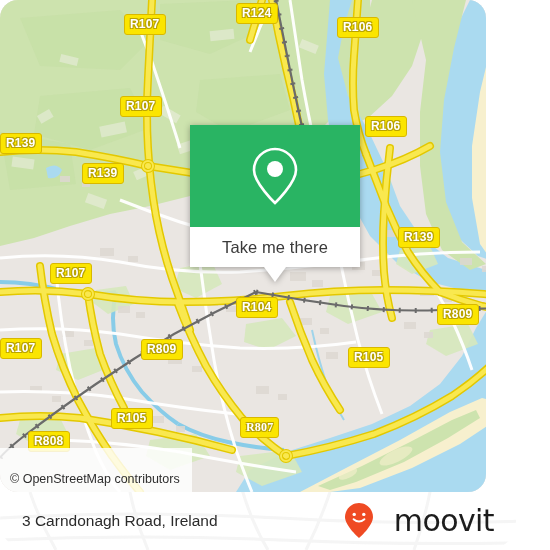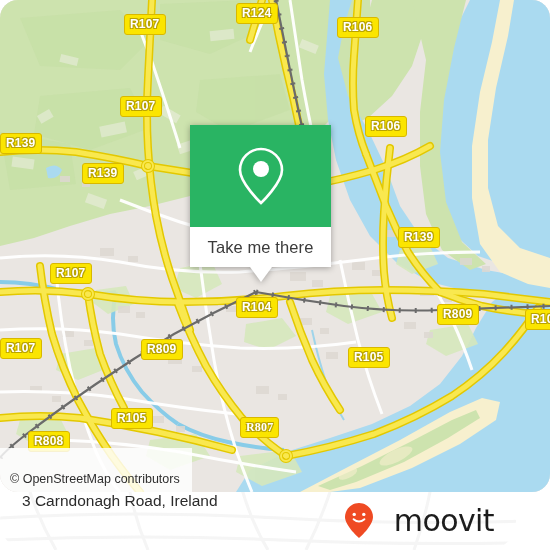--- a/index.html
+++ b/index.html
@@ -16,21 +16,21 @@
     height: 550px;
     overflow: hidden;
     background: #ffffff;
   }
 
   
   #map {
     position: absolute;
     left: 0;
     top: 0;
-    width: 550px;
+    width: 486px;
     height: 492px;
     overflow: hidden;
     background: #e8e3dd;
     border-radius: 18px;
   }
   #map svg { display: block; }
 
   
   .shield {
     position: absolute;
@@ -49,21 +49,21 @@
       -1px  1px 0 #b8a200, 1px  1px 0 #b8a200;
     white-space: nowrap;
     box-sizing: border-box;
   }
 
   
   #popup {
     position: absolute;
     left: 190px;
     top: 125px;
-    width: 141px;
+    width: 170px;
     z-index: 40;
     filter: drop-shadow(0 1px 3px rgba(0,0,0,0.32));
   }
   #popup-green {
     height: 102px;
     background: #29b463;
     display: flex;
     align-items: center;
     justify-content: center;
   }
@@ -113,20 +113,21 @@
 
   
   #footer {
     position: absolute;
     left: 0;
     top: 492px;
     width: 516px;
     height: 58px;
     background: #ffffff;
     display: flex;
+    align-items: center;
     justify-content: space-between;
     padding: 0 22px;
     box-sizing: border-box;
     overflow: hidden;
     border-radius: 28px;
   }
   #footer-bg {
     position: absolute;
     left: 0; top: 0; width: 550px; height: 58px;
     opacity: 0.10;

